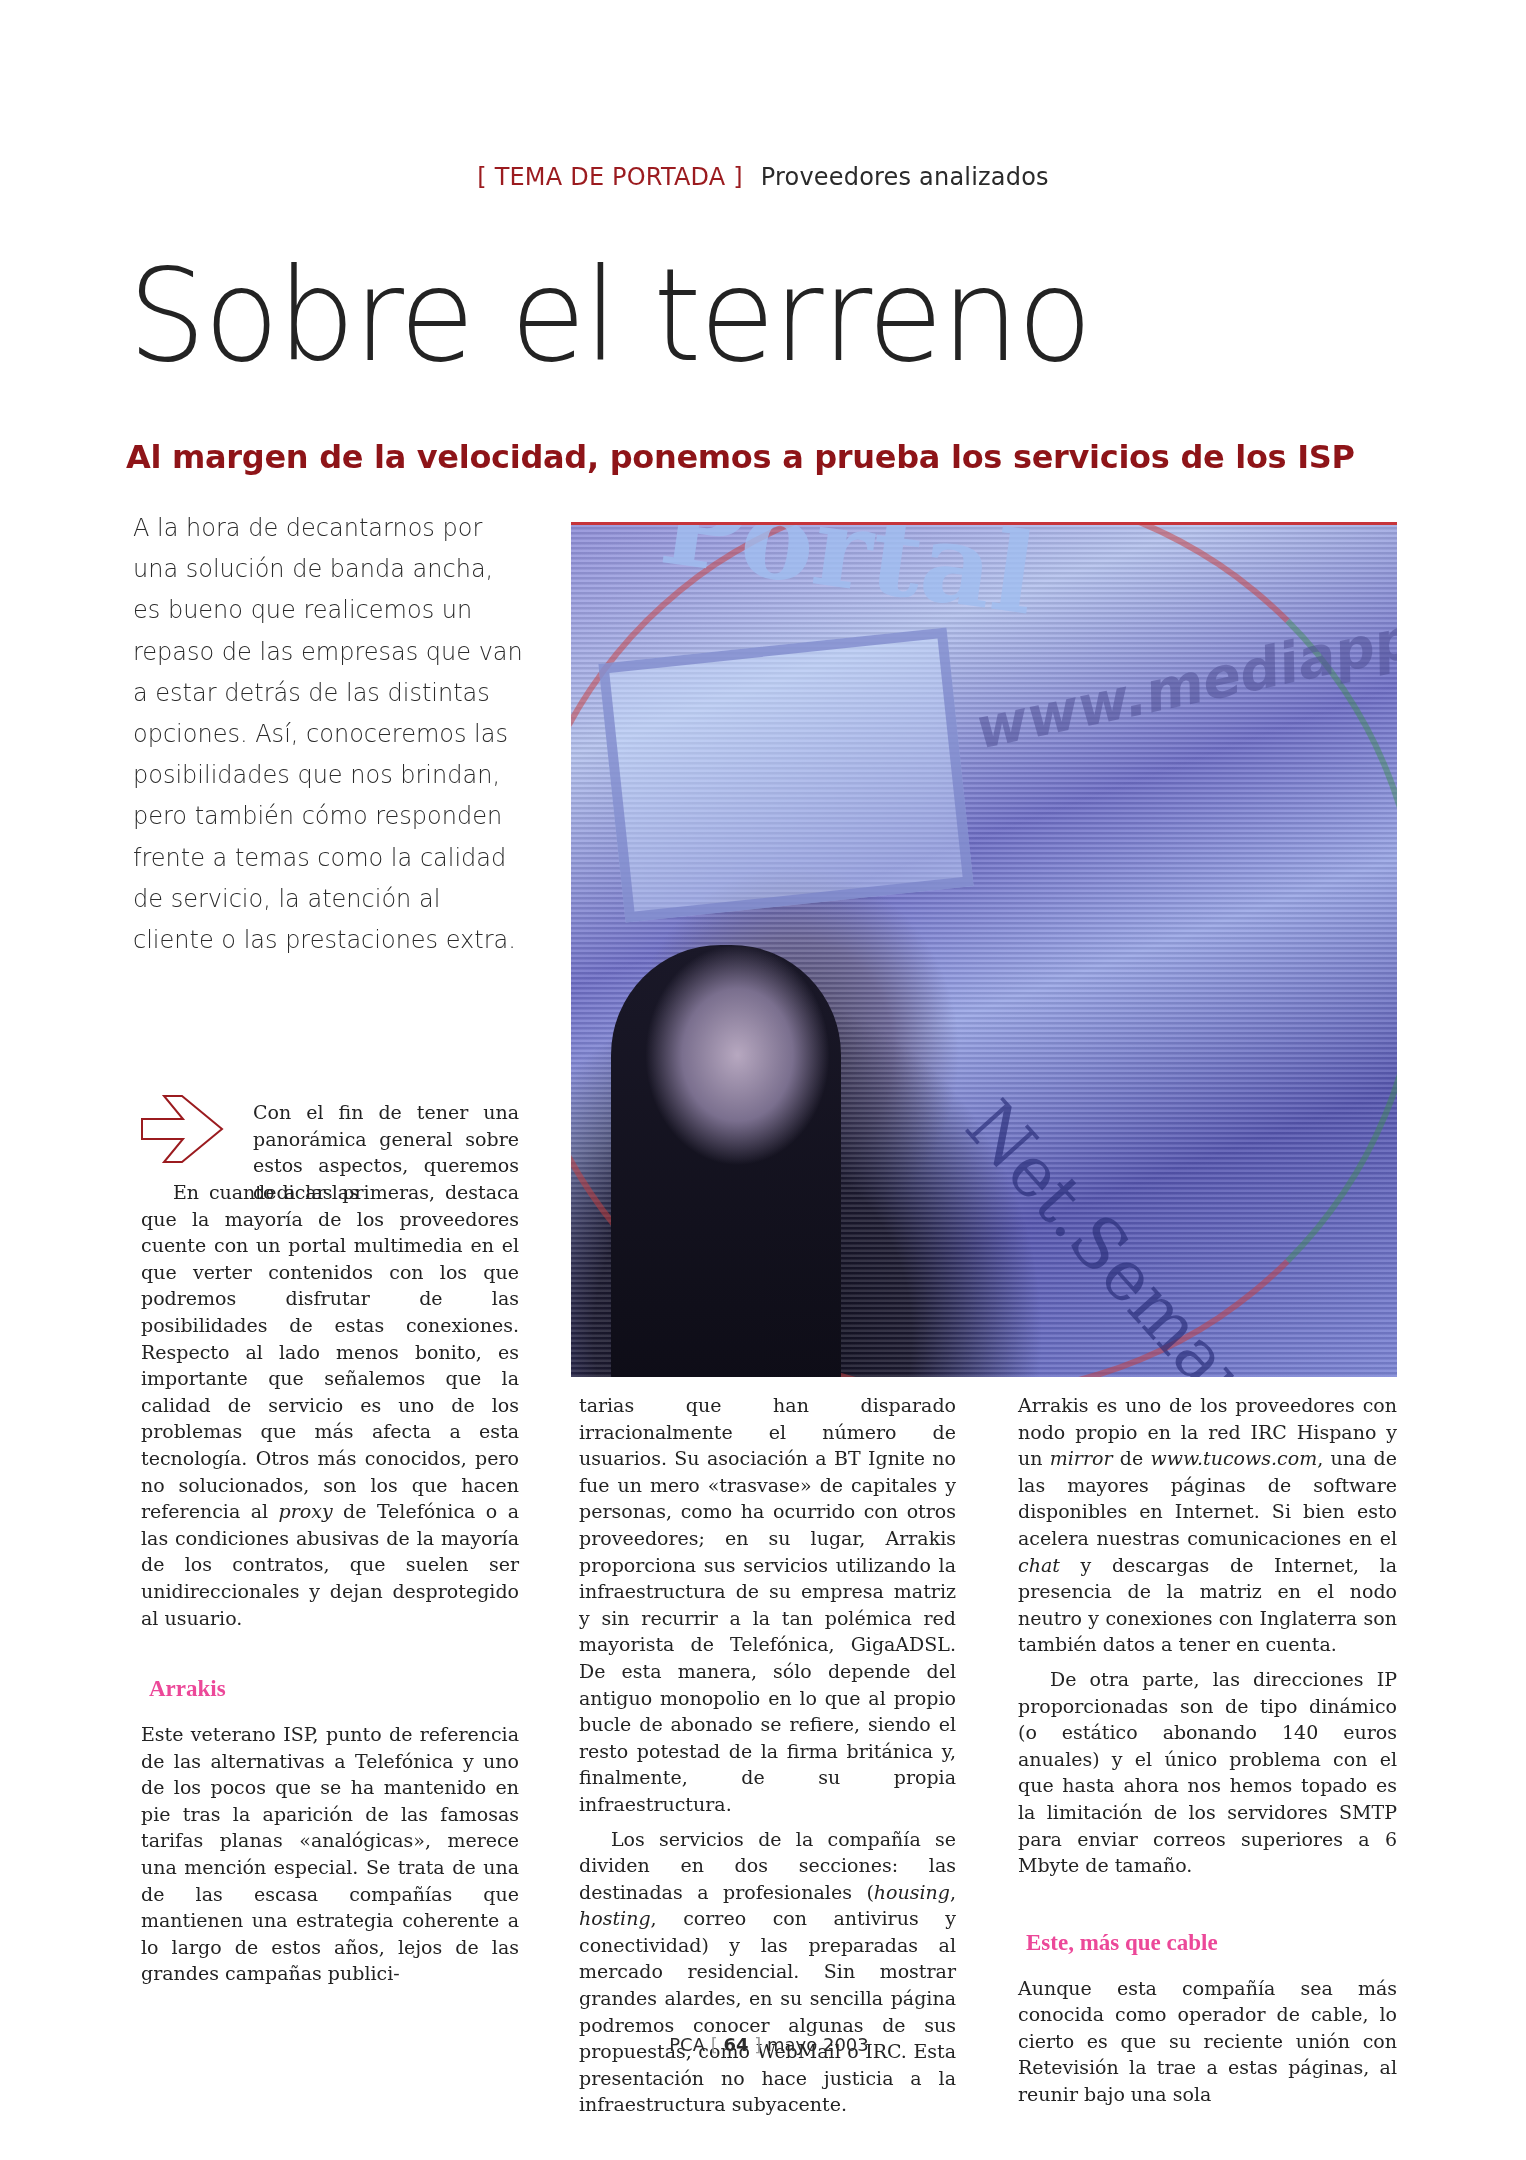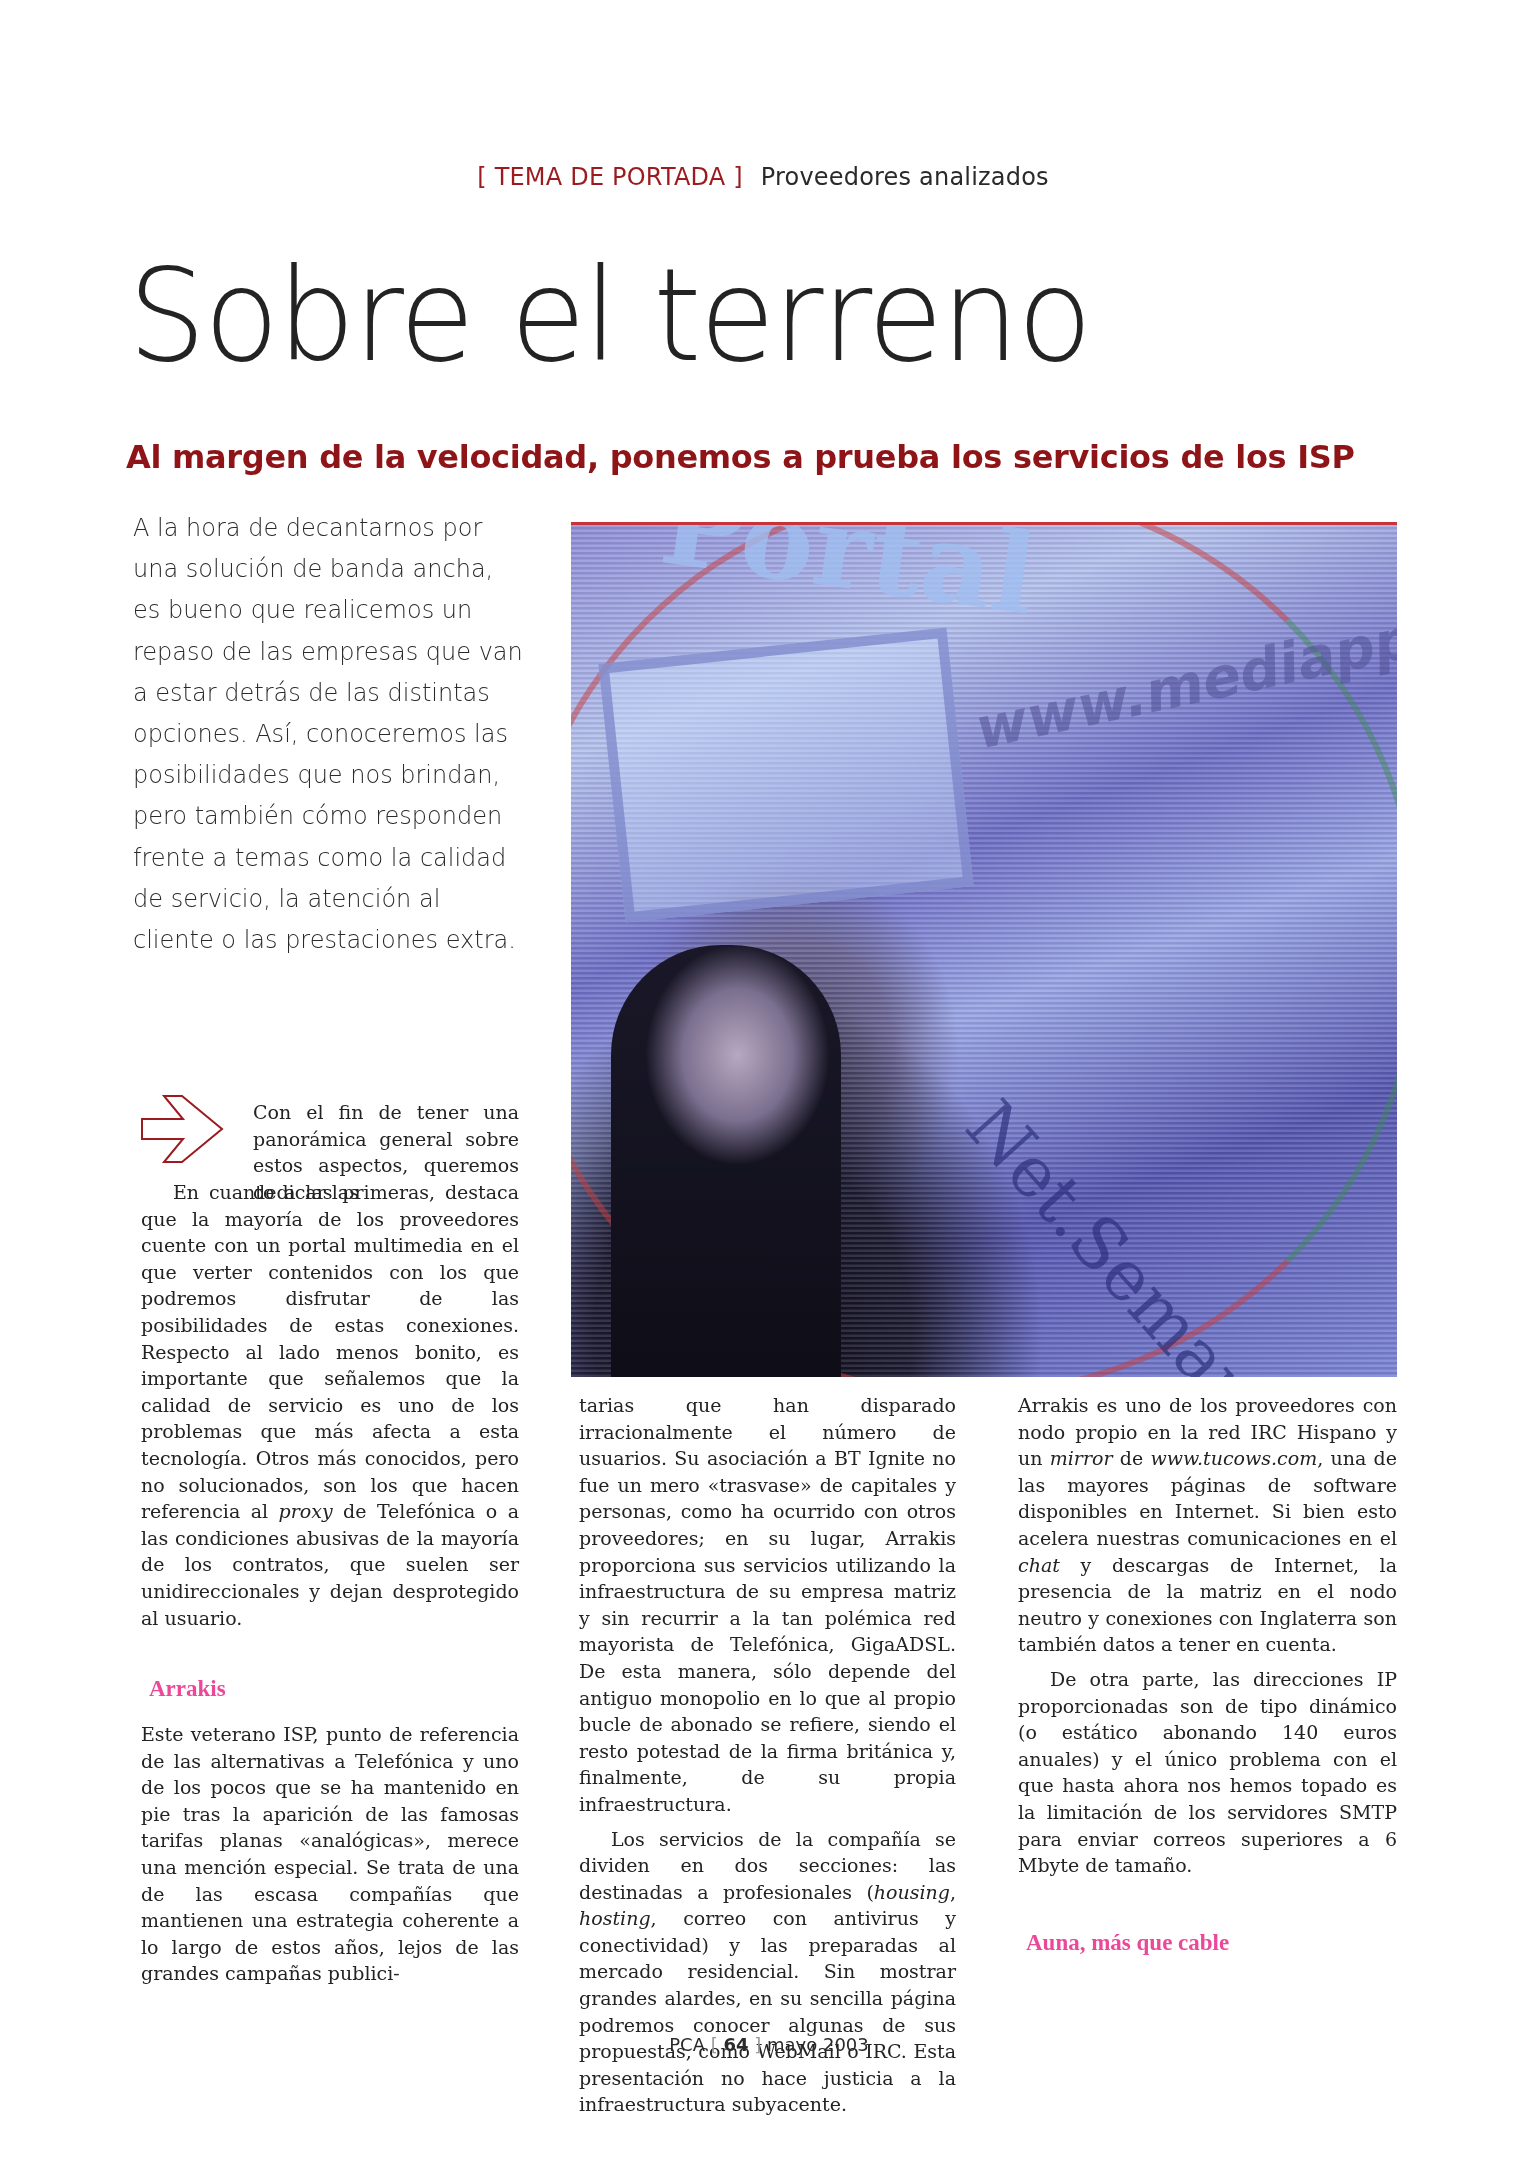--- a/index.html
+++ b/index.html
@@ -126,21 +126,22 @@
 
 <div class="col col2">
   <p>tarias que han disparado irracionalmente el número de usuarios. Su asociación a BT Ignite no fue un mero «trasvase» de capitales y personas, como ha ocurrido con otros proveedores; en su lugar, Arrakis proporciona sus servicios utilizando la infraestructura de su empresa matriz y sin recurrir a la tan polémica red mayorista de Telefónica, GigaADSL. De esta manera, sólo depende del antiguo monopolio en lo que al propio bucle de abonado se refiere, siendo el resto potestad de la firma británica y, finalmente, de su propia infraestructura.</p>
   <p class="indent"><span>Los servicios de la compañía se dividen en dos secciones: las destinadas a profesionales (</span><i>housing</i><span>, </span><i>hosting</i><span>, correo con antivirus y conectividad) y las preparadas al mercado residencial. Sin mostrar grandes alardes, en su sencilla página podremos conocer algunas de sus propuestas, como WebMail o IRC. Esta presentación no hace justicia a la infraestructura subyacente.</span></p>
 </div>
 
 <div class="col col3">
   <p><span>Arrakis es uno de los proveedores con nodo propio en la red IRC Hispano y un</span> <i>mirror</i> <span>de</span> <i>www.tucows.com</i><span>, una de las mayores páginas de software disponibles en Internet. Si bien esto acelera nuestras comunicaciones en el</span> <i>chat</i> <span>y descargas de Internet, la presencia de la matriz en el nodo neutro y conexiones con Inglaterra son también datos a tener en cuenta.</span></p>
   <p class="indent">De otra parte, las direcciones IP proporcionadas son de tipo dinámico (o estático abonando 140 euros anuales) y el único problema con el que hasta ahora nos hemos topado es la limitación de los servidores SMTP para enviar correos superiores a 6 Mbyte de tamaño.</p>
   <div class="gap" style="height:24px"></div>
-  <h2>Auna, más que cable</h2>
+  <h2>Este, más que cable</h2>
+  <p>Aunque esta compañía sea más conocida como operador de cable, lo cierto es que su reciente unión con Retevisión la trae a estas páginas, al reunir bajo una sola</p>
 </div>
 
 <div class="footer">
   <span>PCA</span>
   <span class="br">[</span>
   <span class="page">64</span>
   <span class="br">]</span>
   <span>mayo 2003</span>
 </div>
 

